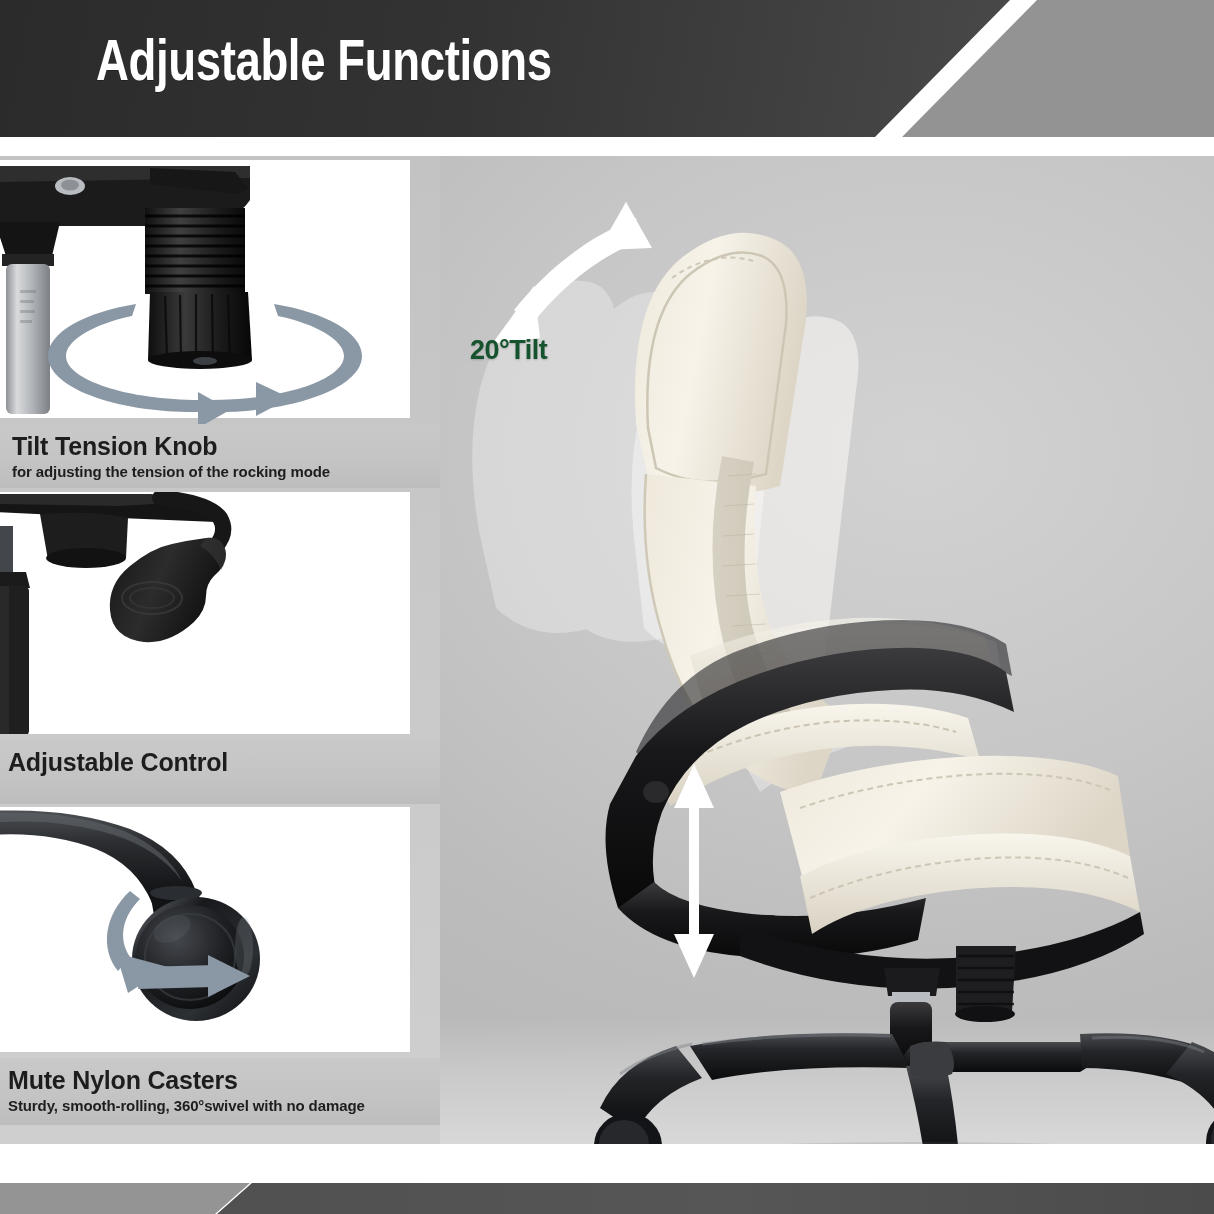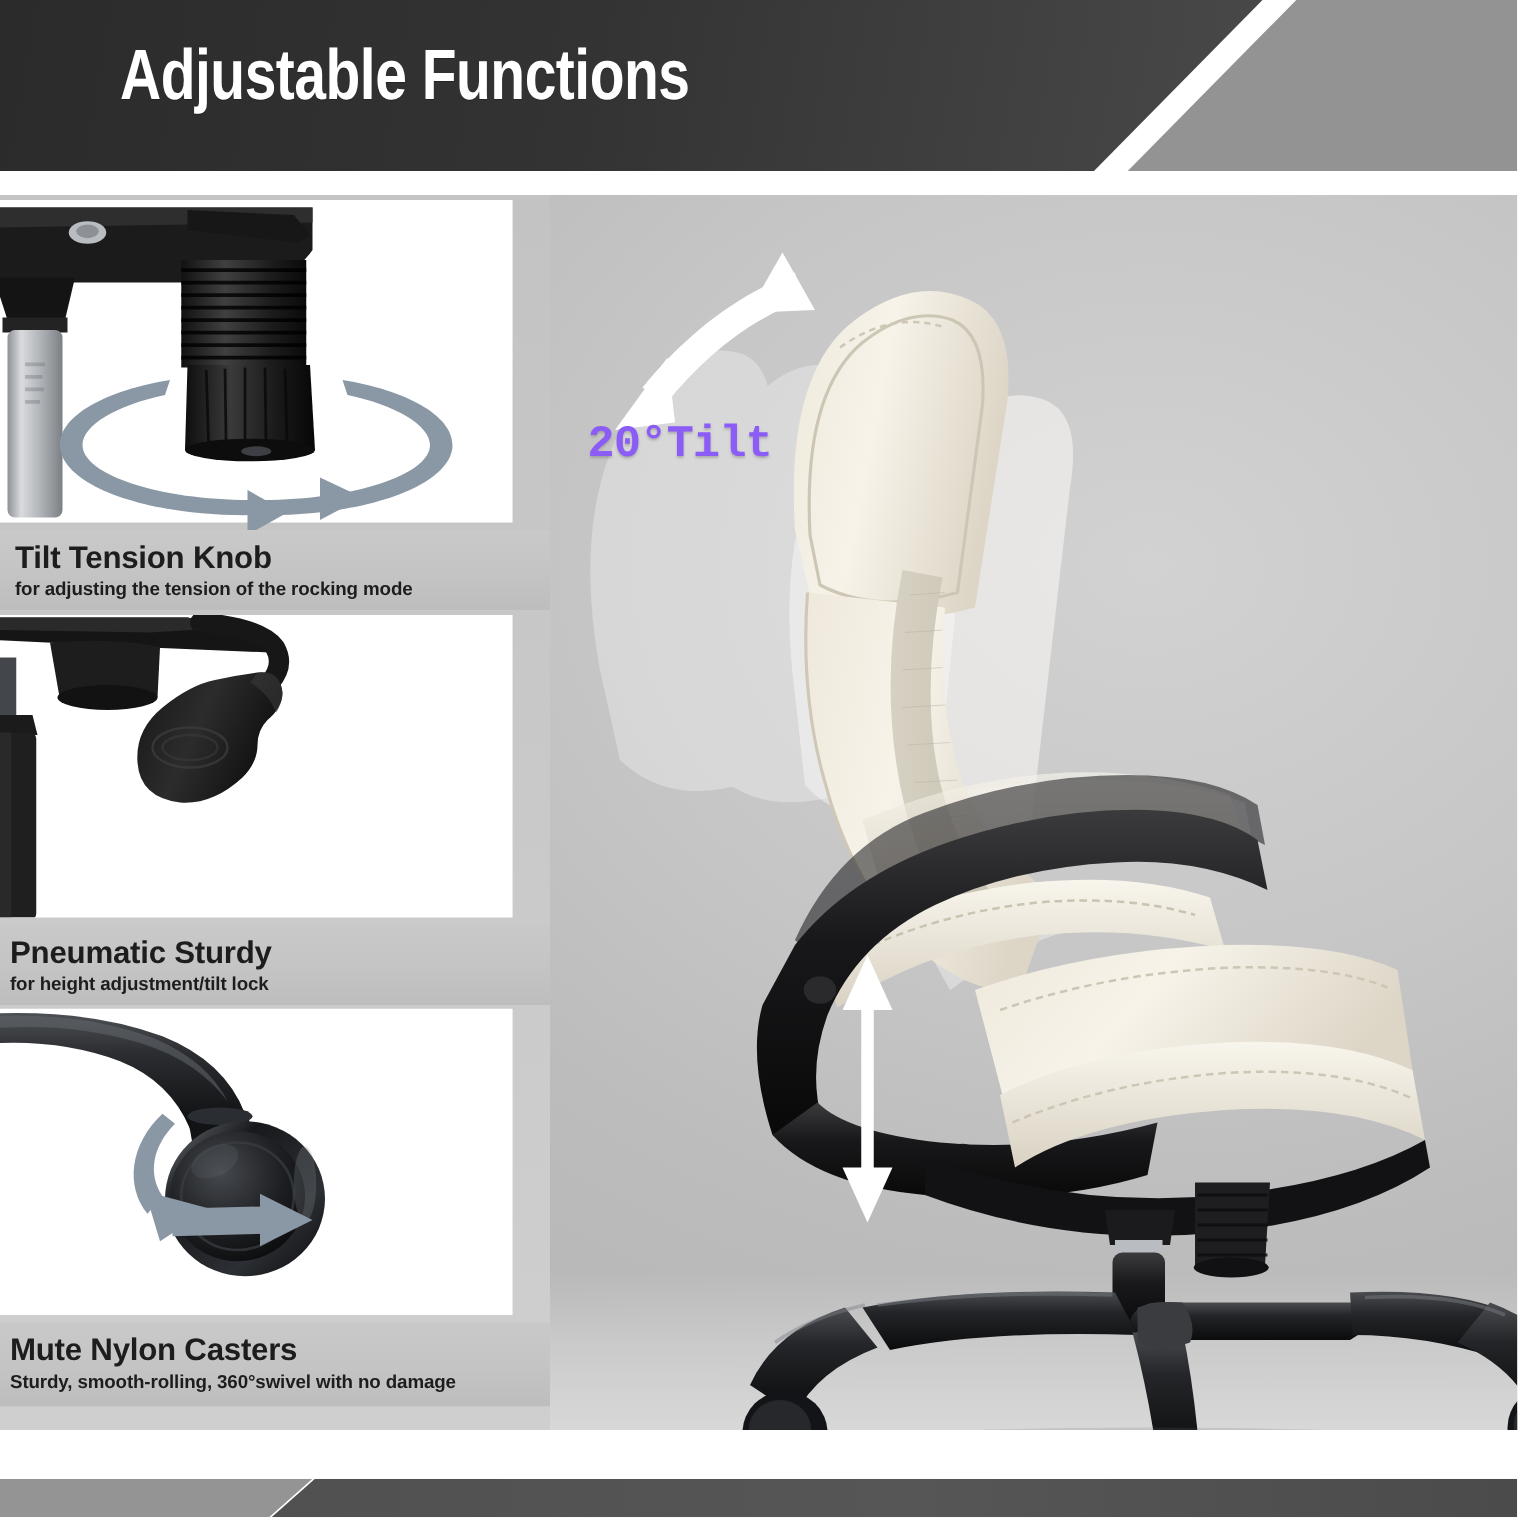--- a/index.html
+++ b/index.html
@@ -99,24 +99,23 @@
   }
   .ftr-dark{
     position:absolute;left:0;top:0;width:1214px;height:31px;
     background:linear-gradient(90deg,#4e4e4e 0%,#565656 60%,#4b4b4b 100%);
     clip-path:polygon(252px 0,1214px 0,1214px 31px,217px 31px);
   }
 
   
   #tilt-label{
     position:absolute;left:470px;top:198px;
-    color:#8b5cf6;font-size:36px;font-weight:bold;letter-spacing:-0.5px;
+    color:#14532d;font-size:27px;font-weight:bold;letter-spacing:-0.5px;
     text-shadow:0 1px 2px rgba(120,120,120,.45);
     white-space:nowrap;
-    font-family:Liberation Mono, monospace;
   }
   .hero-svg{position:absolute;left:440px;top:19px;width:774px;height:988px;}
   .left-svg{position:absolute;left:0;top:0;width:440px;height:1026px;}
 
   .deg360{
     position:absolute;left:88px;top:960px;
     color:#5d6b7a;font-size:27px;font-weight:bold;letter-spacing:-0.3px;
   }
   .plusminus{
     position:absolute;color:#ffffff;font-weight:bold;font-size:21px;
@@ -275,22 +274,21 @@
                  Q108 92 130 74
                  Q152 56 172 52
                  Q190 48 206 46 Z" fill="url(#leverg)"></path>
         <ellipse cx="152" cy="106" rx="30" ry="16" fill="none" stroke="#3a3a3a" stroke-width="2" opacity=".85"></ellipse>
         <ellipse cx="152" cy="106" rx="22" ry="10" fill="none" stroke="#3a3a3a" stroke-width="2" opacity=".6"></ellipse>
         <path d="M206 46 Q224 44 226 62 Q226 70 221 78 Q214 62 200 54 Z" fill="#3c3c3c" opacity=".55"></path>
       </svg>
     </div>
 
     <div class="caption cap-2">
-      <div class="cap-title">Pneumatic Sturdy</div>
-      <div class="cap-sub">for height adjustment/tilt lock</div>
+      <div class="cap-title">Adjustable Control</div>
     </div>
 
     <div class="panel panel-3">
       <svg width="410" height="245" viewBox="0 0 410 245">
         <rect width="410" height="245" fill="#ffffff"></rect>
         <defs>
           <linearGradient id="legg" x1="0" y1="0" x2="0" y2="1">
             <stop offset="0" stop-color="#4d5054"></stop>
             <stop offset="0.35" stop-color="#2b2d30"></stop>
             <stop offset="1" stop-color="#0d0e10"></stop>

